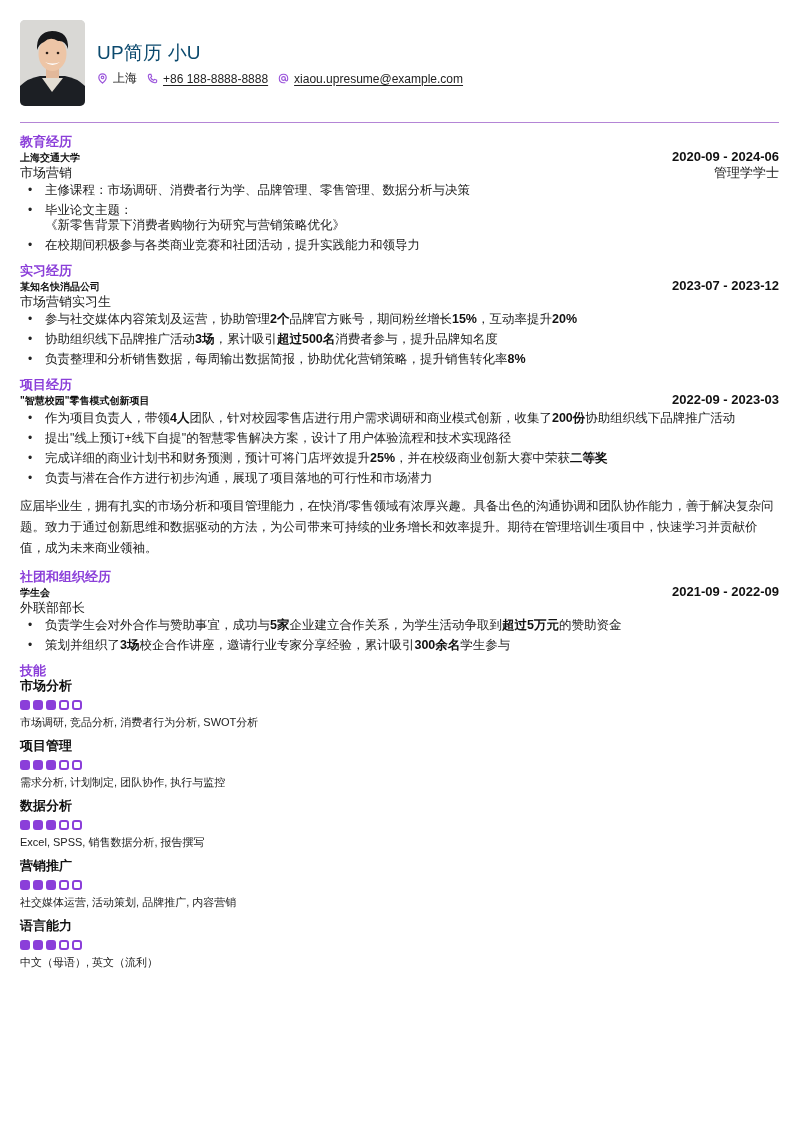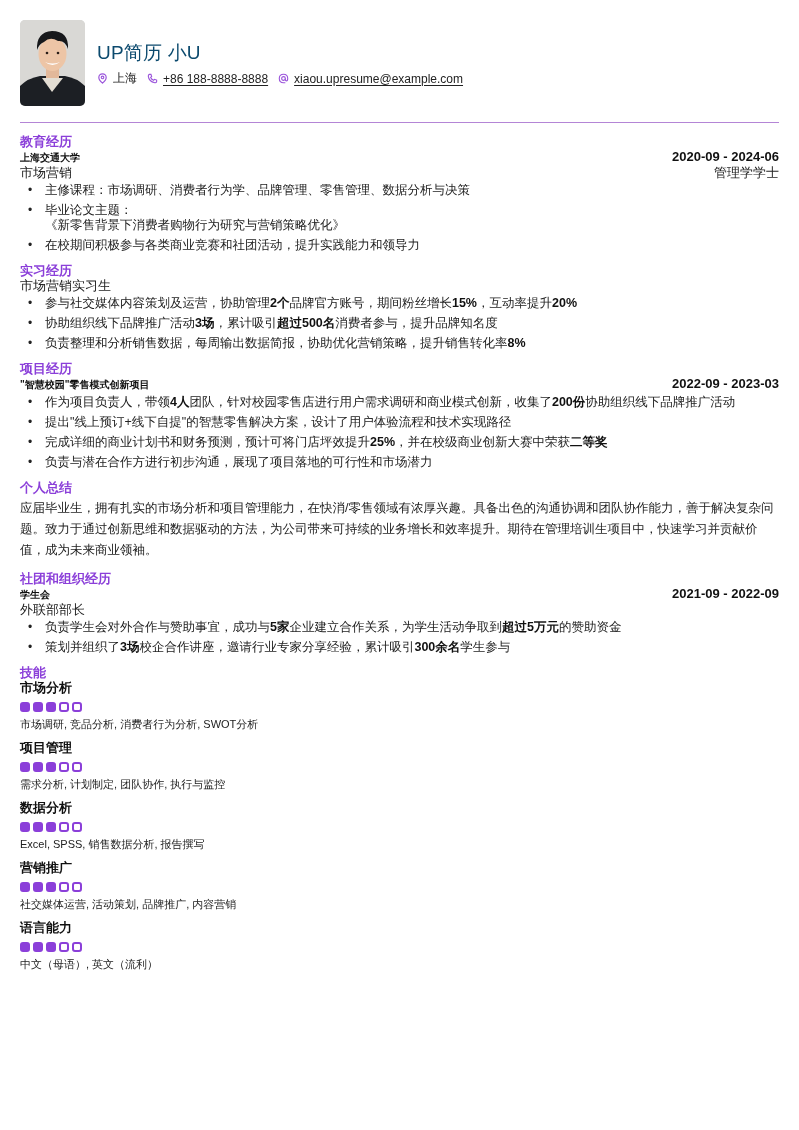--- a/index.html
+++ b/index.html
@@ -100,20 +100,24 @@
       <li>
         <span>毕业论文主题：</span>
         <span class="line2">《新零售背景下消费者购物行为研究与营销策略优化》</span>
       </li>
       <li>在校期间积极参与各类商业竞赛和社团活动，提升实践能力和领导力</li>
     </ul>
   </div>
 
   <div class="sec">
     <div class="section-title">实习经历</div>
+    <div class="entry-head">
+      <span class="entry-title">某知名快消品公司</span>
+      <span class="entry-date">2023-07 - 2023-12</span>
+    </div>
     <div class="entry-sub">
       <span>市场营销实习生</span>
     </div>
     <ul class="bullets">
       <li><span>参与社交媒体内容策划及运营，协助管理</span><b>2个</b><span>品牌官方账号，期间粉丝增长</span><b>15%</b><span>，互动率提升</span><b>20%</b></li>
       <li><span>协助组织线下品牌推广活动</span><b>3场</b><span>，累计吸引</span><b>超过500名</b><span>消费者参与，提升品牌知名度</span></li>
       <li><span>负责整理和分析销售数据，每周输出数据简报，协助优化营销策略，提升销售转化率</span><b>8%</b></li>
     </ul>
   </div>
 
@@ -125,21 +129,20 @@
     </div>
     <ul class="bullets">
       <li><span>作为项目负责人，带领</span><b>4人</b><span>团队，针对校园零售店进行用户需求调研和商业模式创新，收集了</span><b>200份</b><span>协助组织线下品牌推广活动</span></li>
       <li><span>提出"线上预订+线下自提"的智慧零售解决方案，设计了用户体验流程和技术实现路径</span></li>
       <li><span>完成详细的商业计划书和财务预测，预计可将门店坪效提升</span><b>25%</b><span>，并在校级商业创新大赛中荣获</span><b>二等奖</b></li>
       <li><span>负责与潜在合作方进行初步沟通，展现了项目落地的可行性和市场潜力</span></li>
     </ul>
   </div>
 
   <div class="sec">
-    <div class="section-title">个人总结</div>
     <div class="summary">应届毕业生，拥有扎实的市场分析和项目管理能力，在快消/零售领域有浓厚兴趣。具备出色的沟通协调和团队协作能力，善于解决复杂问题。致力于通过创新思维和数据驱动的方法，为公司带来可持续的业务增长和效率提升。期待在管理培训生项目中，快速学习并贡献价值，成为未来商业领袖。</div>
   </div>
 
   <div class="sec">
     <div class="section-title">社团和组织经历</div>
     <div class="entry-head">
       <span class="entry-title">学生会</span>
       <span class="entry-date">2021-09 - 2022-09</span>
     </div>
     <div class="entry-sub">

